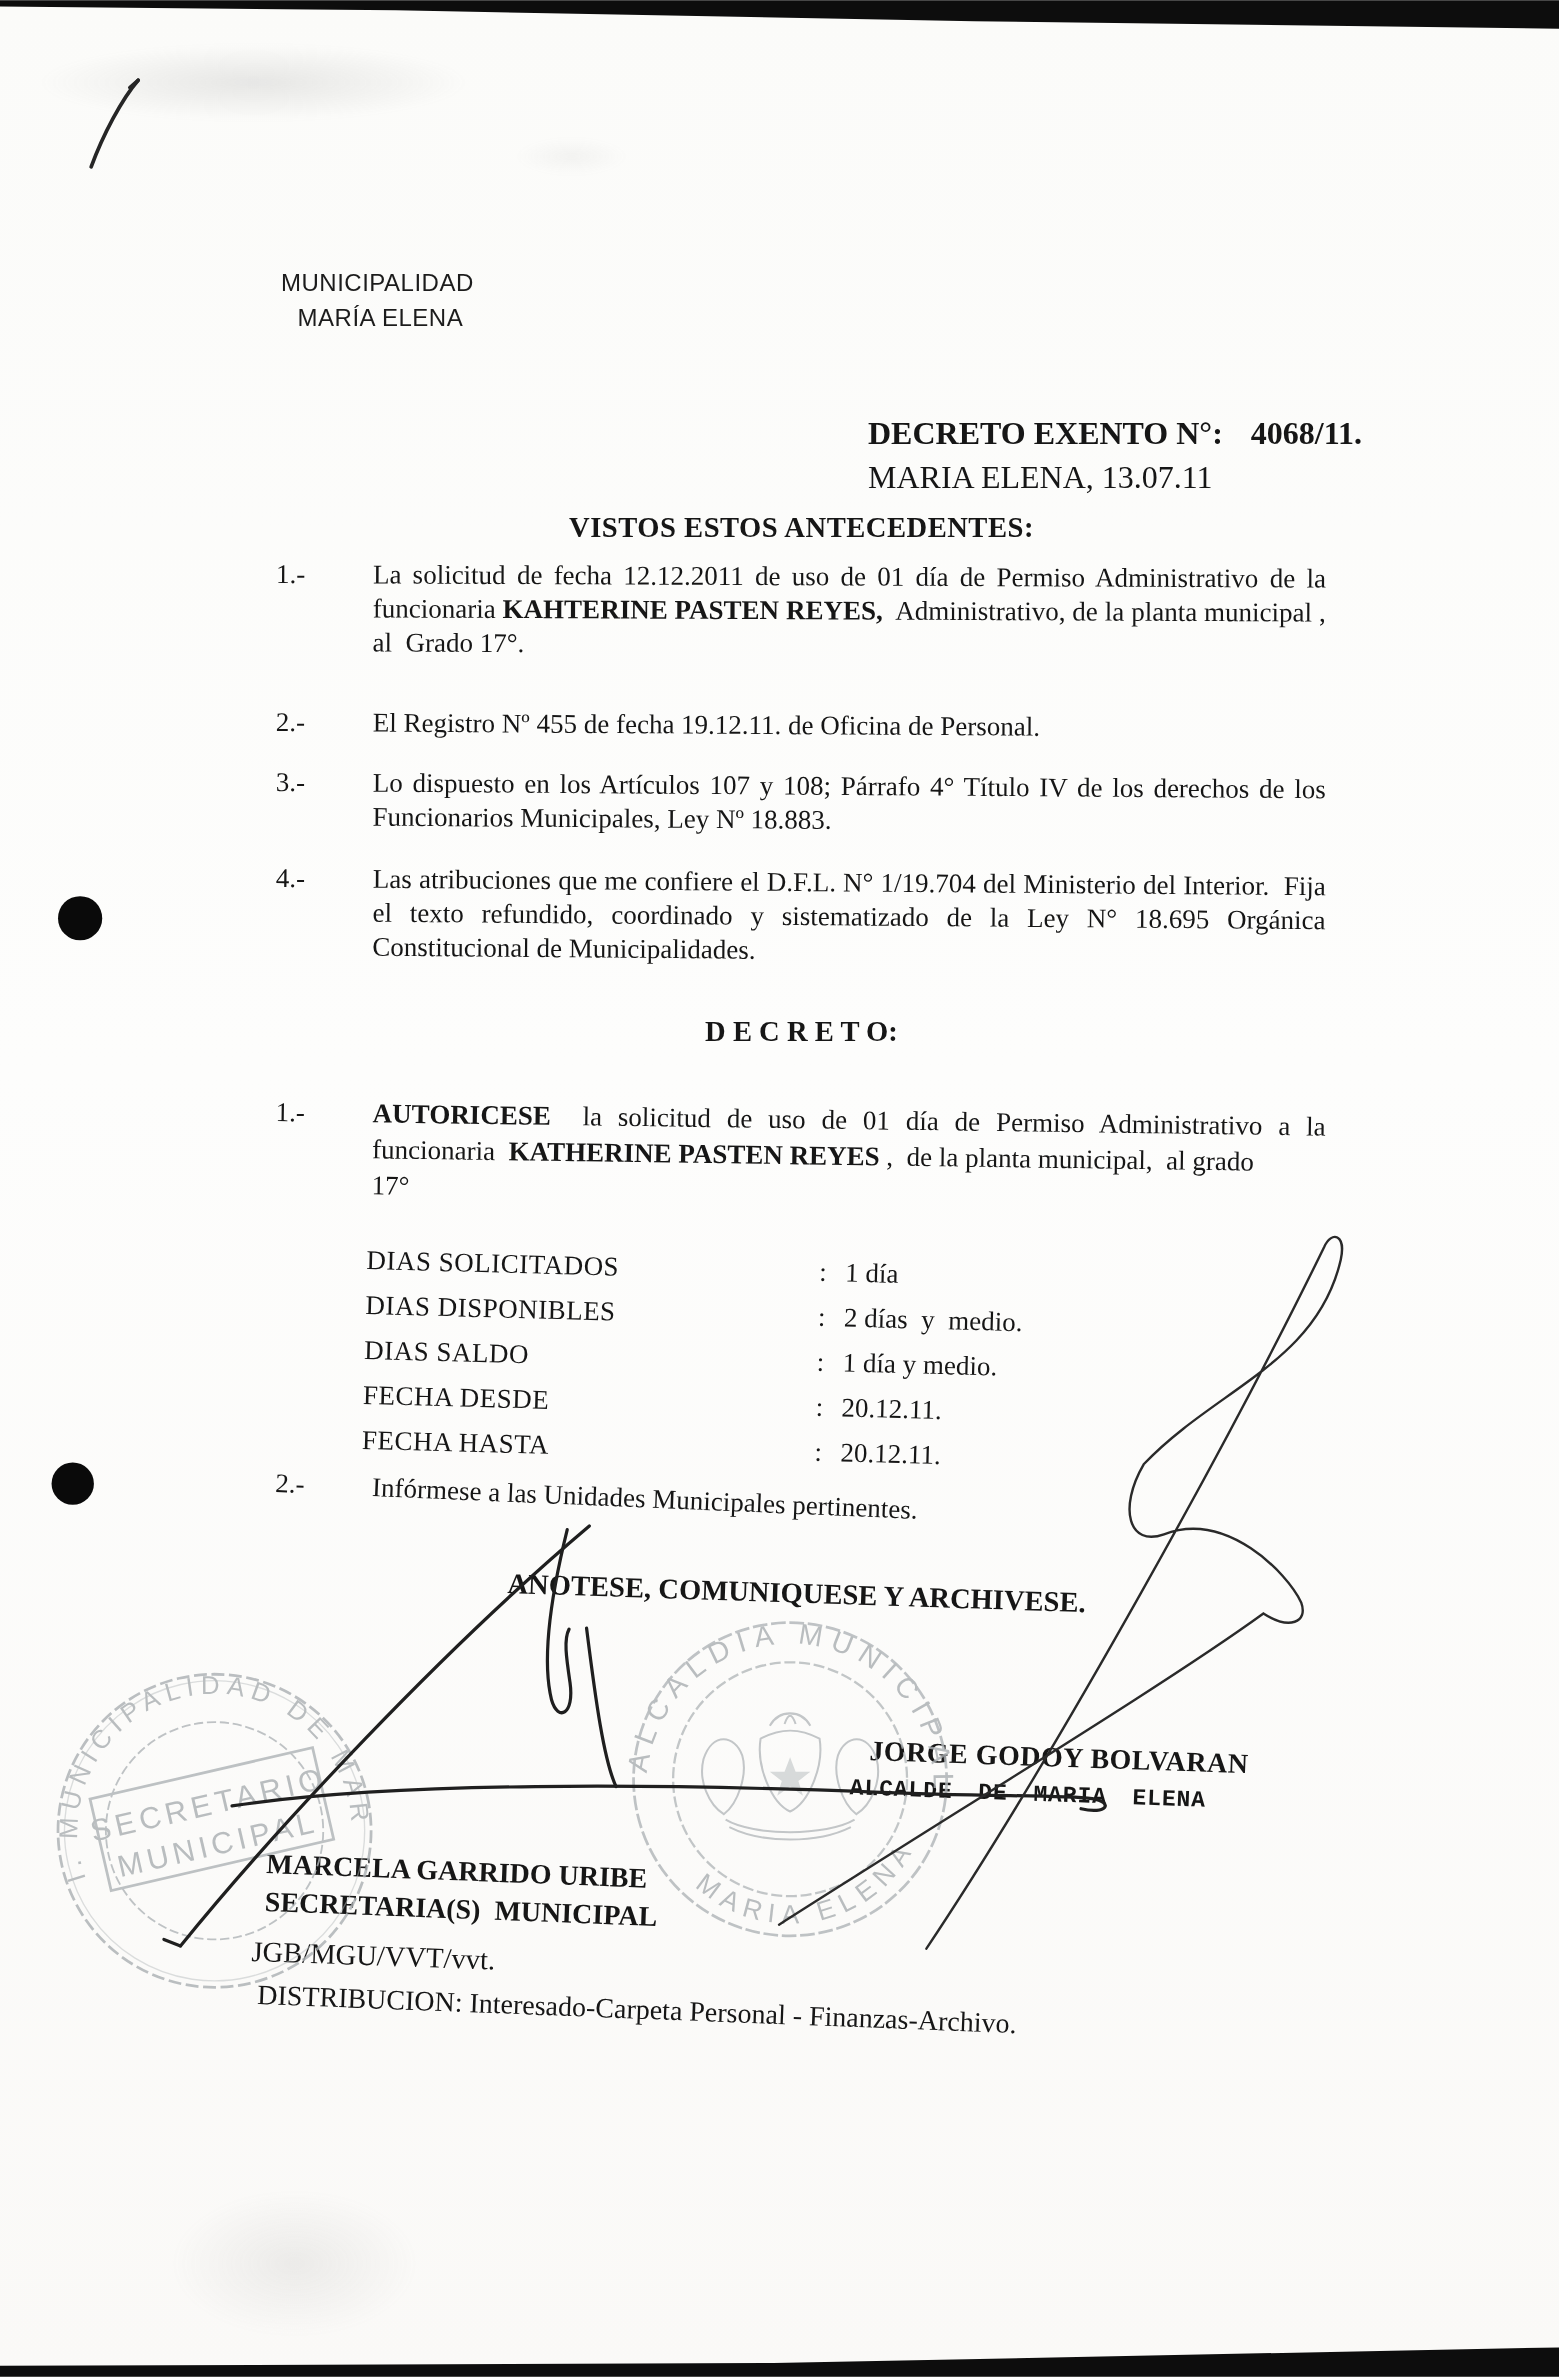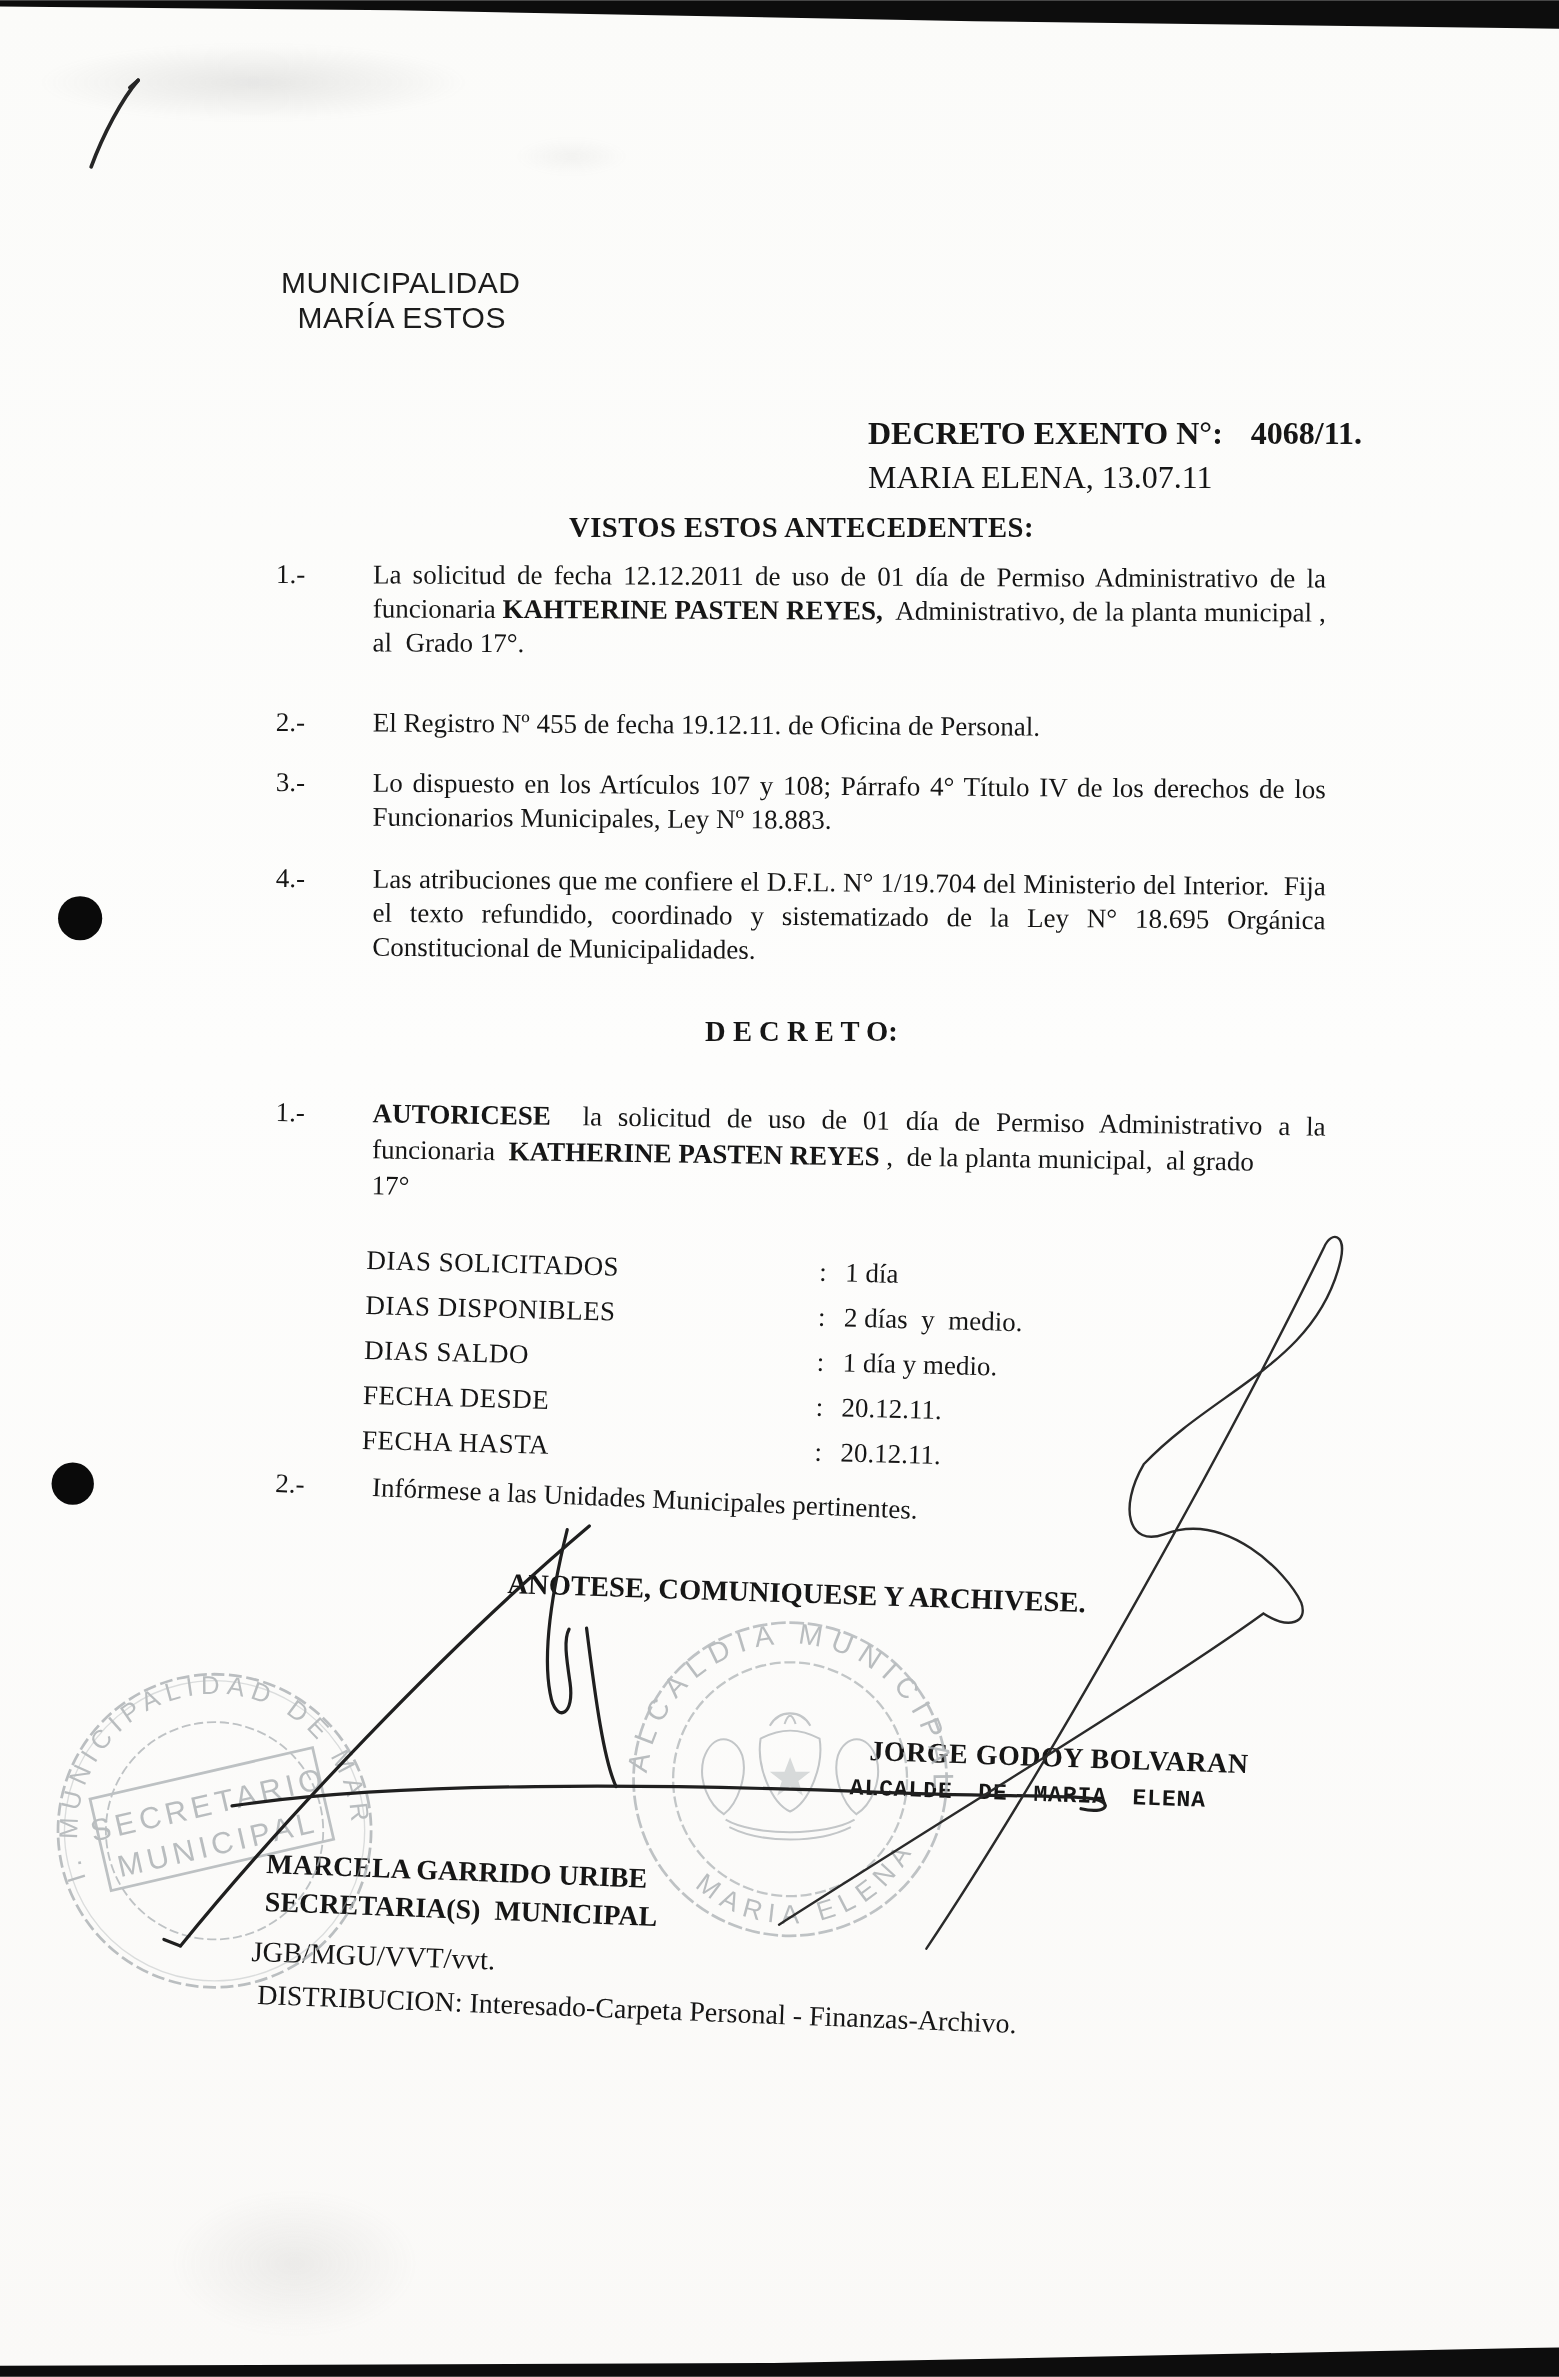--- a/index.html
+++ b/index.html
@@ -5,21 +5,21 @@
   html,body{margin:0;padding:0;}
   body{
     width:1559px;height:2377px;position:relative;overflow:hidden;
     background:linear-gradient(180deg,#fbfbf9 0%,#fdfdfc 45%,#faf9f7 100%);
     font-family:"Liberation Serif",serif;color:#161616;
   }
   .abs{position:absolute;}
   .b{font-weight:bold;}
   
   .letterhead{left:281px;top:265px;font-family:"Liberation Sans",sans-serif;
-    font-size:30px;line-height:35px;color:#1c1c1c;letter-spacing:0.5px;}
+    font-size:24px;line-height:35px;color:#1c1c1c;letter-spacing:0.5px;}
   .letterhead .l2{padding-left:16.6px;}
   
   .meta{left:868px;top:411px;font-size:32px;line-height:44px;white-space:nowrap;}
   .meta .num{margin-left:28px;}
   
   .center-title{left:0;width:1603px;text-align:center;font-size:28.6px;}
   .vistos-title{top:512px;letter-spacing:0.5px;}
   .decreto-title{top:1016px;}
   
   .item{left:276px;width:1071px;font-size:27px;line-height:34px;}
@@ -62,21 +62,21 @@
 </style>
 </head>
 <body>
 
 <div class="smudge sm1"></div>
 <div class="smudge sm2"></div>
 <div class="smudge sm3"></div>
 
 <div class="abs letterhead">
   <div>MUNICIPALIDAD</div>
-  <div class="l2">MARÍA ESTOS</div>
+  <div class="l2">MARÍA ELENA</div>
 </div>
 
 <div class="abs meta">
   <div>
     <span class="b">DECRETO EXENTO N°:</span><span class="b num">4068/11.</span>
   </div>
   <div>MARIA ELENA,  13.07.11</div>
 </div>
 
 <div class="abs center-title vistos-title b">VISTOS ESTOS ANTECEDENTES:</div>

